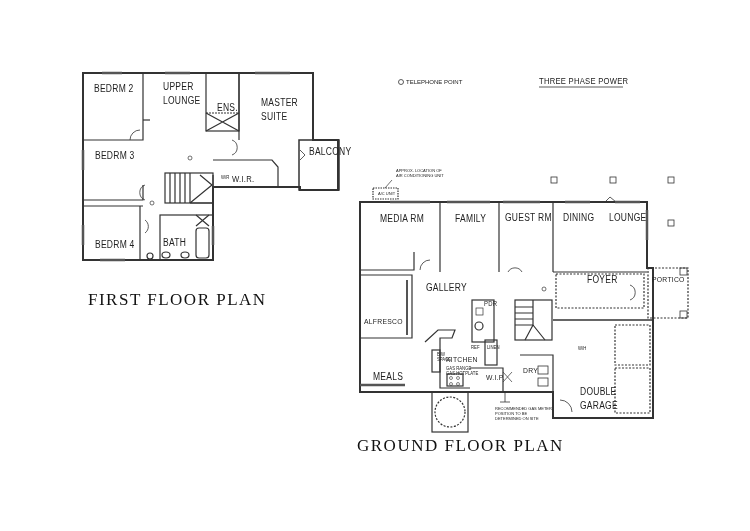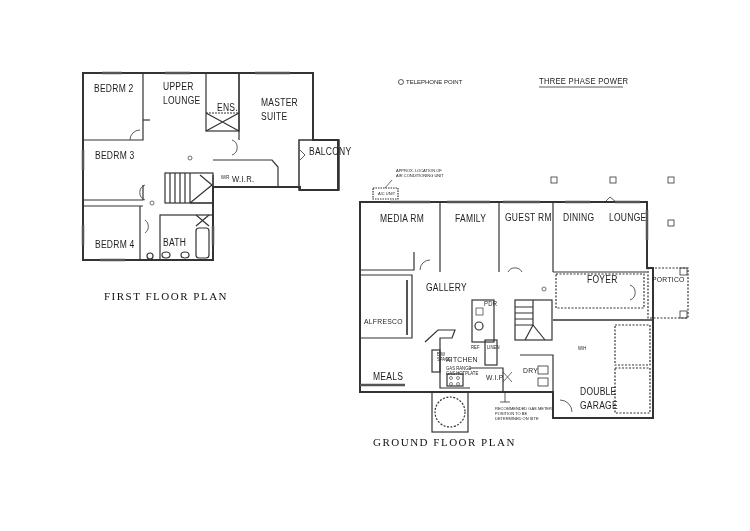--- a/index.html
+++ b/index.html
@@ -1,20 +1,20 @@
 <!DOCTYPE html>
 <html><head>
 <meta charset="utf-8">
 <style>
   html, body { margin:0; padding:0; background:#ffffff; }
   body { width:750px; height:531px; position:relative; overflow:hidden; font-family:"Liberation Sans", sans-serif; }
   svg { position:absolute; left:0; top:0; }
   .lbl { position:absolute; font-family:"Liberation Sans", sans-serif; font-size:10px; color:#222; white-space:nowrap; letter-spacing:0.3px; transform:scaleX(0.85); transform-origin:left top; line-height:1.05; }
   .tiny { font-size:5px; letter-spacing:0; }
-  .title { position:absolute; font-family:"Liberation Serif", serif; font-size:11px; color:#111; letter-spacing:1.5px; white-space:nowrap;margin-left:16px; }
+  .title { position:absolute; font-family:"Liberation Serif", serif; font-size:17px; color:#111; letter-spacing:1.5px; white-space:nowrap; }
   .note { position:absolute; font-size:6px; color:#222; white-space:nowrap; font-family:"Liberation Sans", sans-serif; }
 </style>
 </head>
 <body>
 
 <svg width="750" height="531" viewBox="0 0 750 531" xmlns="http://www.w3.org/2000/svg" fill="none" stroke="#333" stroke-width="1.2">
 
   <g>
 
     <path d="M83 73 L313 73 L313 140 L338 140 L338 190 L300 190 L300 187 L213 187 L213 260 L83 260 Z" stroke-width="2"></path>

